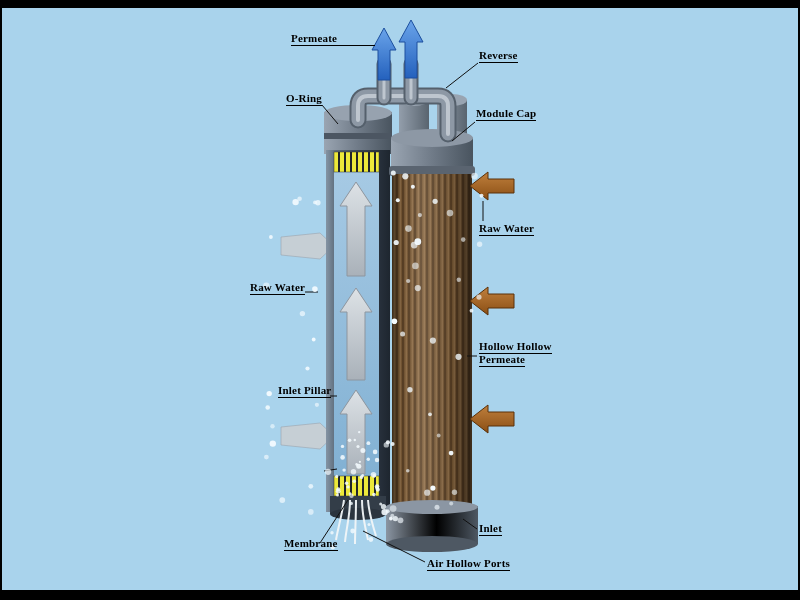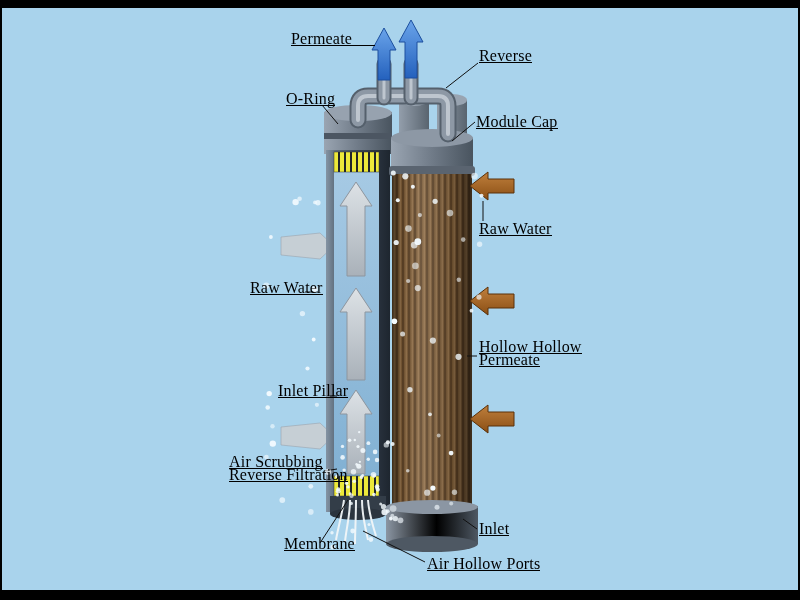--- a/index.html
+++ b/index.html
@@ -1,20 +1,20 @@
 <!DOCTYPE html>
 <html style="--c-background: #a9d3ec; --c-frame: #000000; --c-label_text: #000000; --c-permeate_arrow: #3a7cd6; --c-raw_water_arrow: #a9641e; --c-membrane_fiber: #7a5a36; --c-potting: #ece83a; --c-module_metal: #8d98a5; --c-interior_flow: #c3cad2;"><head>
 <meta charset="utf-8">
 <style>
   * { margin:0; padding:0; box-sizing:border-box; }
   html,body { background:#000; }
   body { font-family:"Liberation Serif", serif; }
   .stage { position:relative; width:800px; height:600px; background:var(--c-frame,#000); overflow:hidden; }
   .stage svg { position:absolute; left:0; top:0; display:block; }
-  .lbl { position:absolute; font-weight:normal; font-size:16px; line-height:11px; color:var(--c-label_text,#000); letter-spacing:.2px; }
+  .lbl { position:absolute; font-weight:bold; font-size:11px; line-height:11px; color:var(--c-label_text,#000); letter-spacing:.2px; }
   .lbl .u { display:inline-block; border-bottom:1px solid #000; padding-bottom:1px; white-space:nowrap; }
   .lbl.minw .u { min-width:84px; }
 </style>
 </head>
 <body>
 
 <div class="stage">
 
   <svg width="800" height="600" viewBox="0 0 800 600">
     <defs>
@@ -263,28 +263,24 @@
         <circle cx="351.3" cy="503.4" r="1.6" fill="#f4fbff" opacity="0.80"></circle>
         <circle cx="369.0" cy="524.4" r="1.5" fill="#f4fbff" opacity="0.80"></circle>
         <circle cx="352.7" cy="531.0" r="2.4" fill="#f4fbff" opacity="0.80"></circle>
         <circle cx="383.5" cy="506.7" r="2.6" fill="#f4fbff" opacity="0.80"></circle>
       </g>
   </svg>
 
   <div class="lbl minw" style="left:291px;top:33px"><span class="u">Permeate</span></div>
   <div class="lbl" style="left:479px;top:50px"><span class="u">Reverse</span></div>
   <div class="lbl" style="left:286px;top:93px"><span class="u">O-Ring</span></div>
-  <div class="lbl" style="left:476px;top:116px"><span class="u">Module Cap</span></div>
+  <div class="lbl" style="left:476px;top:108px"><span class="u">Module Cap</span></div>
   <div class="lbl" style="left:479px;top:223px"><span class="u">Raw Water</span></div>
   <div class="lbl" style="left:250px;top:282px"><span class="u">Raw Water</span></div>
   <div class="lbl" style="left:479px;top:341px">
     <div><span class="u">Hollow Hollow</span></div>
     <div><span class="u">Permeate</span></div>
   </div>
   <div class="lbl" style="left:278px;top:385px"><span class="u">Inlet Pillar</span></div>
-  <div class="lbl" style="left:229px;top:456px">
-    <div><span class="u">Air Scrubbing</span></div>
-    <div><span class="u">Reverse Filtration</span></div>
-  </div>
   <div class="lbl" style="left:284px;top:538px"><span class="u">Membrane</span></div>
   <div class="lbl" style="left:427px;top:558px"><span class="u">Air Hollow Ports</span></div>
   <div class="lbl" style="left:479px;top:523px"><span class="u">Inlet</span></div>
 </div>
 
 </body></html>

